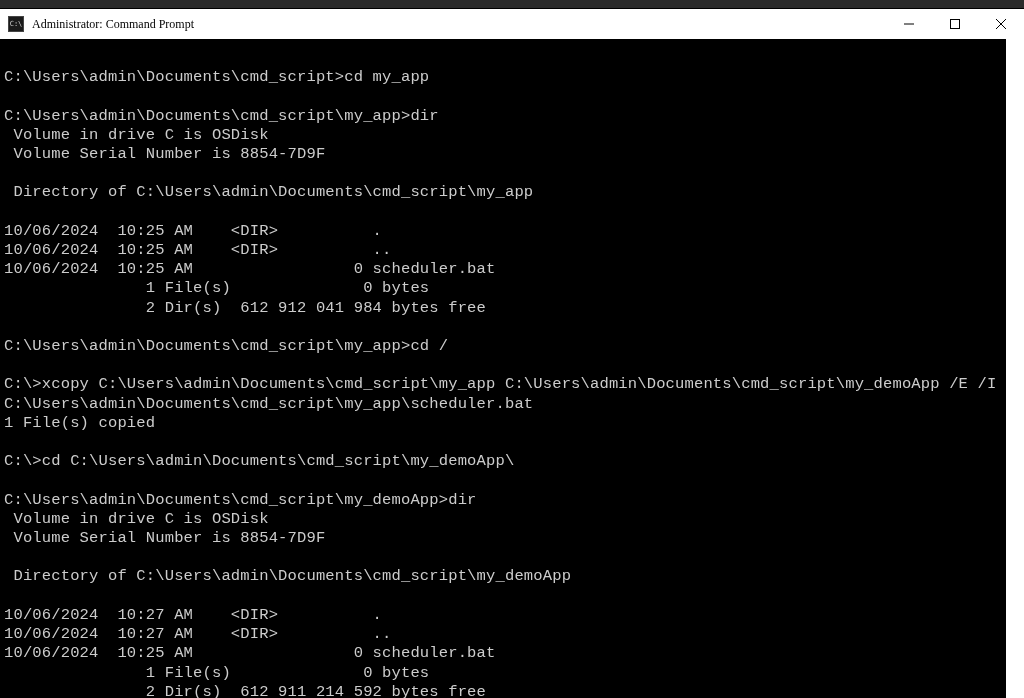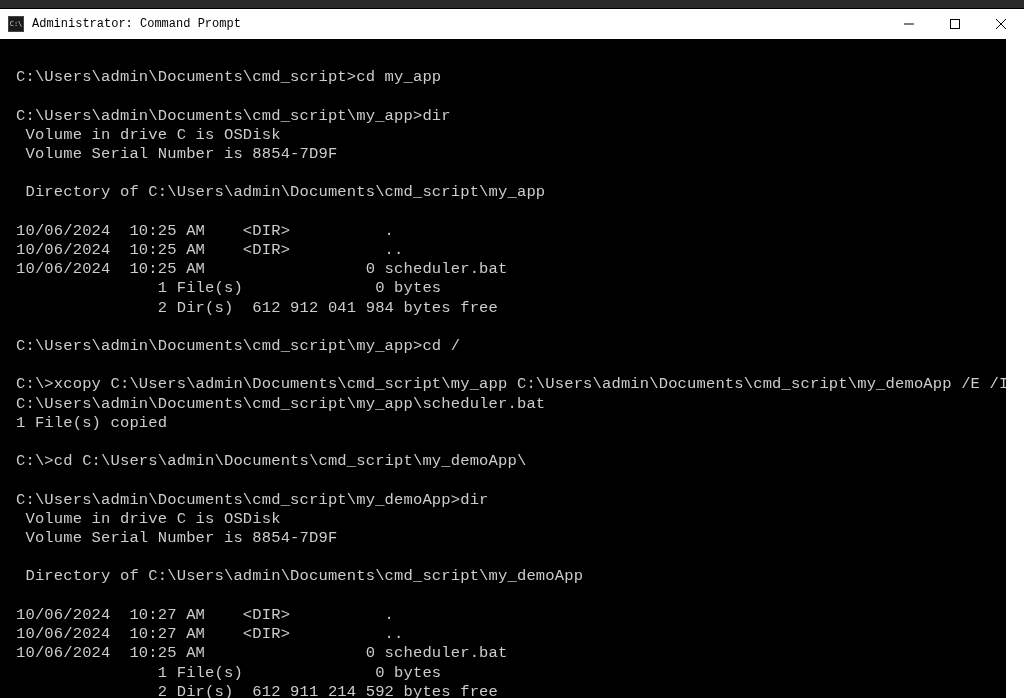--- a/index.html
+++ b/index.html
@@ -34,21 +34,21 @@
       display: flex;
       align-items: center;
       justify-content: center;
       font-size: 7px;
       color: #ccc;
       font-family: Consolas, monospace;
       border: 1px solid #444;
     }
     .title-text {
       flex: 1;
-      font-family: Liberation Mono, monospace;
+      font-family: Liberation Serif, serif;
       font-size: 12px;
       color: #000;
     }
     .win-controls {
       display: flex;
       align-items: center;
       height: 100%;
     }
     .win-btn {
       width: 46px;
@@ -61,21 +61,21 @@
       font-family: "Segoe UI", sans-serif;
     }
     .win-btn svg { width: 10px; height: 10px; }
     .terminal {
       width: 100%;
       height: calc(100% - 39px);
       background: #000;
       color: #ccc;
       font-size: 15.5px;
       line-height: 19.2px;
-      padding: 10px 4px 0 16px;
+      padding: 10px 4px 0 4px;
       white-space: pre;
       letter-spacing: 0.15px;
     }
     .terminal .line { white-space: pre; }
     .edge-right {
       position: absolute;
       top: 9px;
       right: 0;
       width: 18px;
       bottom: 0;

